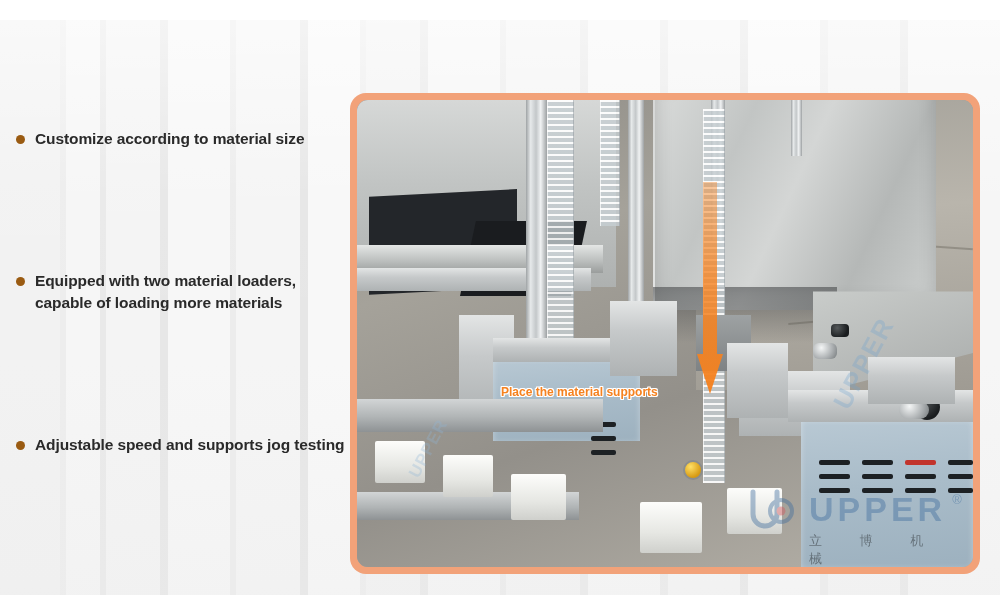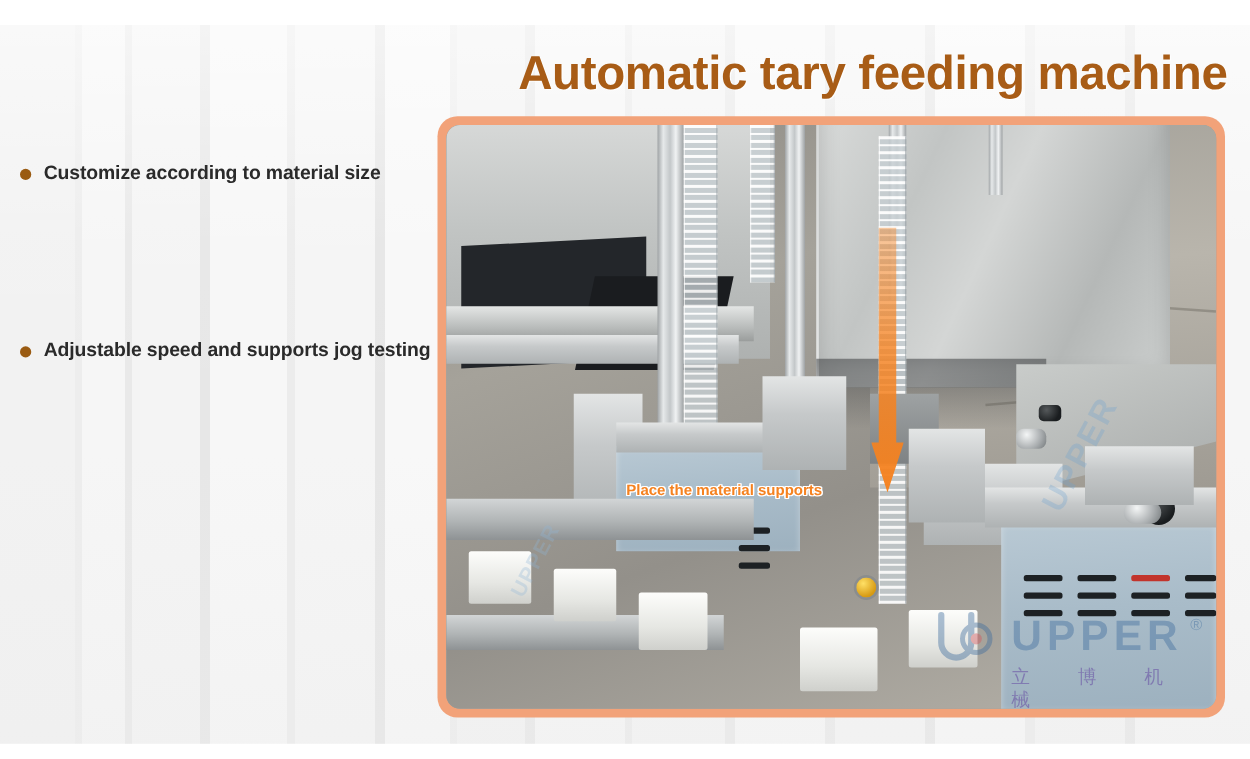--- a/index.html
+++ b/index.html
@@ -309,23 +309,23 @@
     font-size: 13px;
     color: #3f6d9e;
     margin-left: 6px;
     align-self: flex-start;
     margin-top: 4px;
   }
   .wm-cn {
     position: absolute;
     left: 452px;
     top: 432px;
-    font-size: 15px;
+    font-size: 13px;
     letter-spacing: 17px;
-    color: #4c1d95;
+    color: #000000;
     opacity: 0.38;
     z-index: 18;
   }
   .wm-rot {
     position: absolute;
     left: 470px;
     top: 300px;
     font-size: 26px;
     font-weight: bold;
     letter-spacing: 2px;
@@ -351,29 +351,32 @@
     pointer-events: none;
   }
 </style>
 </head>
 <body>
 
 <div id="page">
 
   <div class="bg-wall"></div>
 
-  <div class="title">Automatic tary feeding machine</div>
 
   <div class="features">
 
     <div class="feature">
       <span class="feature-dot"></span>
       <span class="feature-text">Customize according to material size</span>
     </div>
 
+    <div class="feature">
+      <span class="feature-dot"></span>
+      <span class="feature-text">Equipped with two material loaders, capable of loading more materials</span>
+    </div>
 
     <div class="feature">
       <span class="feature-dot"></span>
       <span class="feature-text">Adjustable speed and supports jog testing</span>
     </div>
 
   </div>
 
   <div class="photo-card">
     <div class="photo-inner">

